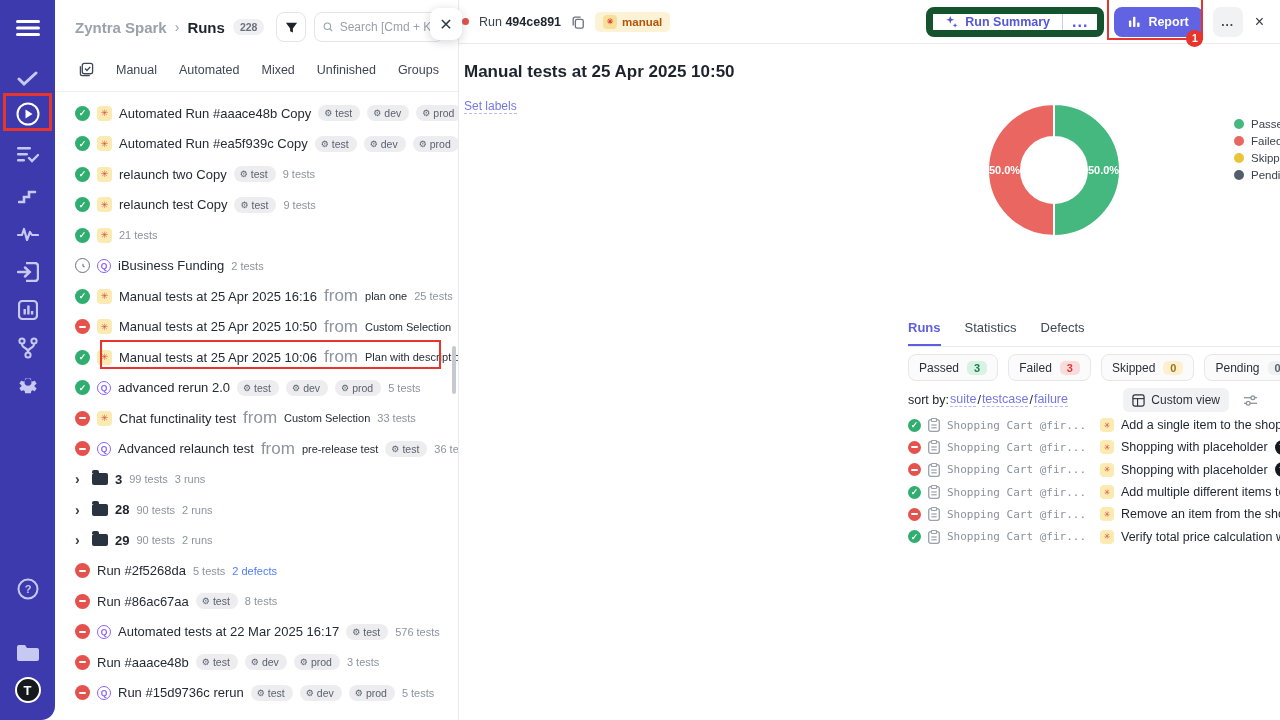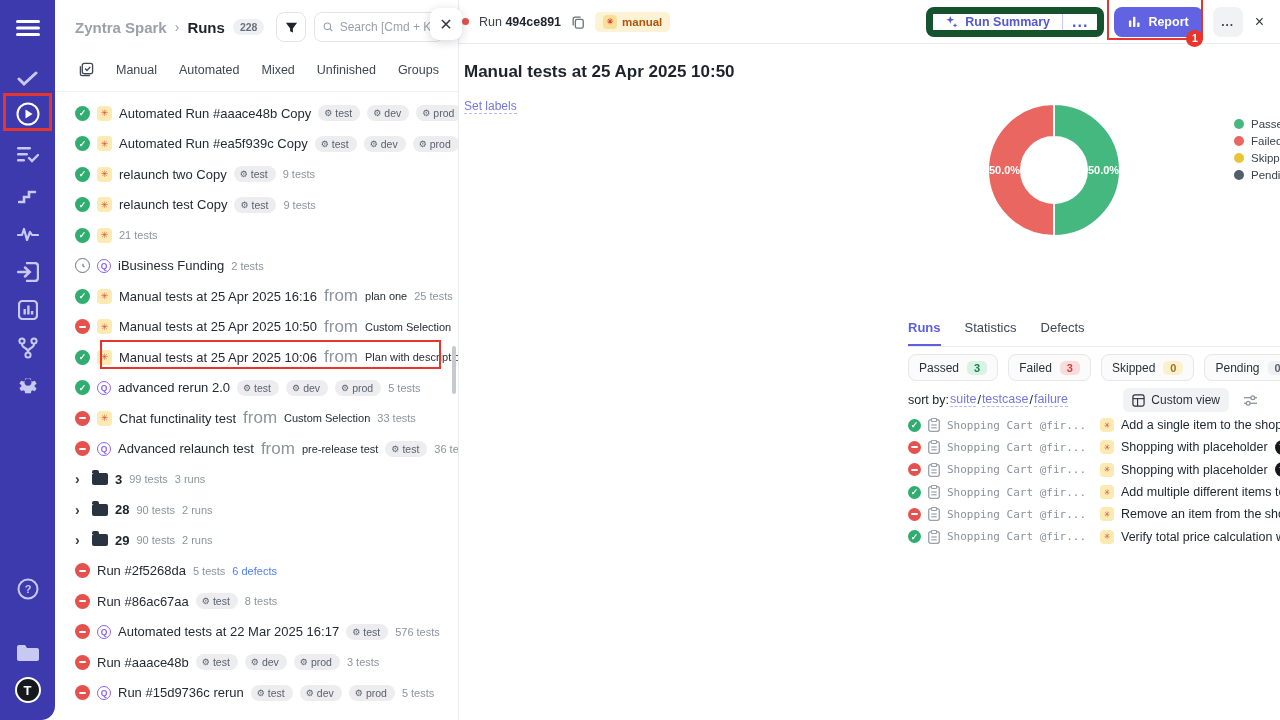--- a/index.html
+++ b/index.html
@@ -331,21 +331,21 @@
       <span class="grp-chev">›</span>
       <span class="grp-folder"></span>
       <span class="grp-name">29</span>
       <span class="cnt">90 tests</span>
       <span class="cnt">2 runs</span>
     </div>
       <div class="run-row">
         <span class="st-ic st-failed"></span>
         <span class="run-title">Run #2f5268da</span>
         <span class="cnt">5 tests</span>
-        <span class="defects-link">6 defects</span>
+        <span class="defects-link">2 defects</span>
       </div>
       <div class="run-row">
         <span class="st-ic st-failed"></span>
         <span class="run-title">Run #86ac67aa</span>
         <span class="tagpill"><span class="gear">⚙</span>test</span>
         <span class="cnt">8 tests</span>
       </div>
       <div class="run-row">
         <span class="st-ic st-failed"></span>
         <span class="qase-ic">Q</span>

